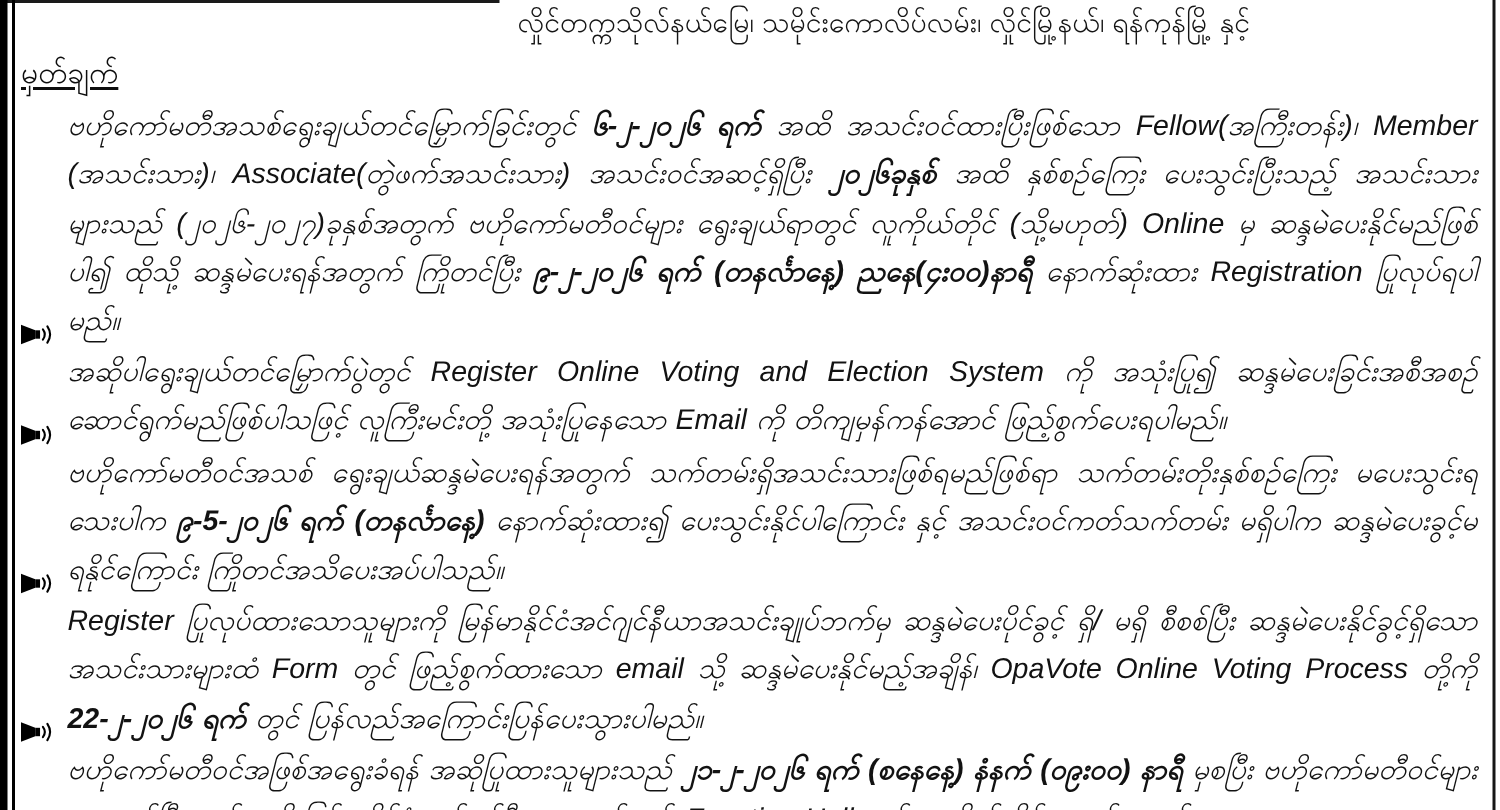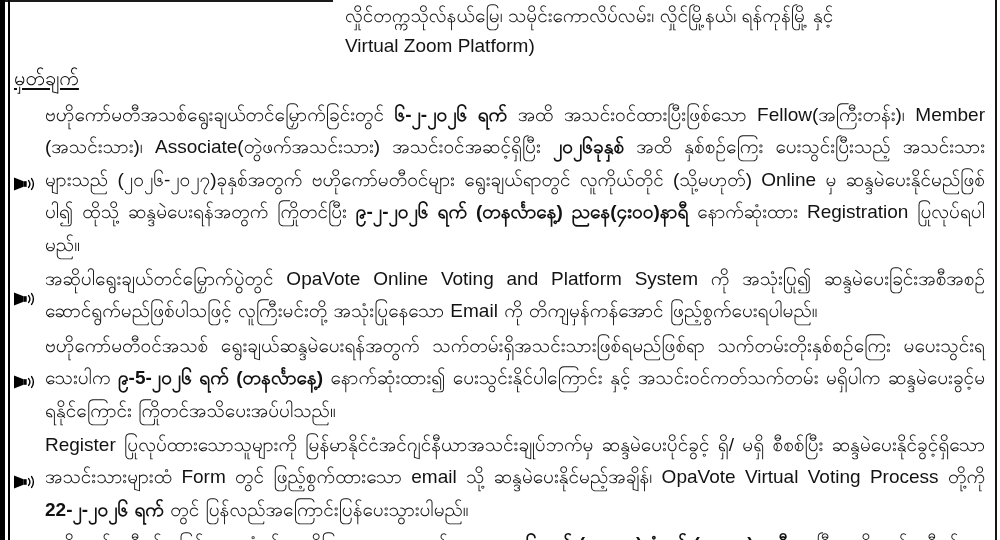--- a/index.html
+++ b/index.html
@@ -47,22 +47,23 @@
     margin: 4px 0 3px 0;
     font-size: 20px;
     font-weight: 400;
     text-decoration: underline;
     text-underline-offset: 3px;
     color: #0d0d0d;
   }
   .notes { margin-top: 1px; }
   .item {
     display: flex;
-    align-items: center;
+    align-items: flex-end;
     margin-bottom: 2px;
+    font-style: italic;
   }
   .bullet {
     flex: 0 0 31px;
     padding-top: 8px;
   }
   .bullet svg { display: block; }
   .txt {
     flex: 1 1 auto;
     text-align: justify;
     font-size: 19px;
@@ -77,21 +78,20 @@
 
 <div class="sheet">
   <div class="edge-top-partial"></div>
   <div class="edge-left-thick"></div>
   <div class="edge-left-thin"></div>
   <div class="edge-right-thin"></div>
 
   <div class="content">
     <div class="intro">
       <div>လှိုင်တက္ကသိုလ်နယ်မြေ၊ သမိုင်းကောလိပ်လမ်း၊ လှိုင်မြို့နယ်၊ ရန်ကုန်မြို့ နှင့်</div>
-      <div>Virtual Zoom Platform)</div>
     </div>
 
     <div>
       <span class="heading">မှတ်ချက်</span>
     </div>
 
     <div class="notes">
 
         <div class="item">
           <span class="bullet">
@@ -107,21 +107,21 @@
 
         <div class="item">
           <span class="bullet">
             <svg width="22" height="16" viewBox="0 0 22 16" aria-hidden="true">
               <polygon points="0,1.5 9.5,5.2 9.5,10.8 0,14.5" fill="#000"></polygon>
               <rect x="9.5" y="5.2" width="3.2" height="5.6" fill="#000"></rect>
               <path d="M14.6,4.6 Q17.2,8 14.6,11.4" stroke="#000" stroke-width="1.4" fill="none" stroke-linecap="round"></path>
               <path d="M17.6,2.6 Q21.2,8 17.6,13.4" stroke="#000" stroke-width="1.4" fill="none" stroke-linecap="round"></path>
             </svg>
           </span>
-          <div class="txt"><span>အဆိုပါရွေးချယ်တင်မြှောက်ပွဲတွင် OpaVote Online Voting and Platform System ကို အသုံးပြု၍ ဆန္ဒမဲပေးခြင်းအစီအစဉ် ဆောင်ရွက်မည်ဖြစ်ပါသဖြင့် လူကြီးမင်းတို့ အသုံးပြုနေသော Email ကို တိကျမှန်ကန်အောင် ဖြည့်စွက်ပေးရပါမည်။</span></div>
+          <div class="txt"><span>အဆိုပါရွေးချယ်တင်မြှောက်ပွဲတွင် Register Online Voting and Election System ကို အသုံးပြု၍ ဆန္ဒမဲပေးခြင်းအစီအစဉ် ဆောင်ရွက်မည်ဖြစ်ပါသဖြင့် လူကြီးမင်းတို့ အသုံးပြုနေသော Email ကို တိကျမှန်ကန်အောင် ဖြည့်စွက်ပေးရပါမည်။</span></div>
         </div>
 
         <div class="item">
           <span class="bullet">
             <svg width="22" height="16" viewBox="0 0 22 16" aria-hidden="true">
               <polygon points="0,1.5 9.5,5.2 9.5,10.8 0,14.5" fill="#000"></polygon>
               <rect x="9.5" y="5.2" width="3.2" height="5.6" fill="#000"></rect>
               <path d="M14.6,4.6 Q17.2,8 14.6,11.4" stroke="#000" stroke-width="1.4" fill="none" stroke-linecap="round"></path>
               <path d="M17.6,2.6 Q21.2,8 17.6,13.4" stroke="#000" stroke-width="1.4" fill="none" stroke-linecap="round"></path>
             </svg>
@@ -131,21 +131,21 @@
 
         <div class="item">
           <span class="bullet">
             <svg width="22" height="16" viewBox="0 0 22 16" aria-hidden="true">
               <polygon points="0,1.5 9.5,5.2 9.5,10.8 0,14.5" fill="#000"></polygon>
               <rect x="9.5" y="5.2" width="3.2" height="5.6" fill="#000"></rect>
               <path d="M14.6,4.6 Q17.2,8 14.6,11.4" stroke="#000" stroke-width="1.4" fill="none" stroke-linecap="round"></path>
               <path d="M17.6,2.6 Q21.2,8 17.6,13.4" stroke="#000" stroke-width="1.4" fill="none" stroke-linecap="round"></path>
             </svg>
           </span>
-          <div class="txt"><span>Register ပြုလုပ်ထားသောသူများကို မြန်မာနိုင်ငံအင်ဂျင်နီယာအသင်းချုပ်ဘက်မှ ဆန္ဒမဲပေးပိုင်ခွင့် ရှိ/ မရှိ စီစစ်ပြီး ဆန္ဒမဲပေးနိုင်ခွင့်ရှိသောအသင်းသားများထံ Form တွင် ဖြည့်စွက်ထားသော email သို့ ဆန္ဒမဲပေးနိုင်မည့်အချိန်၊ OpaVote Virtual Voting Process တို့ကို </span><span class="b">22-၂-၂၀၂၆ ရက်</span><span> တွင် ပြန်လည်အကြောင်းပြန်ပေးသွားပါမည်။</span></div>
+          <div class="txt"><span>Register ပြုလုပ်ထားသောသူများကို မြန်မာနိုင်ငံအင်ဂျင်နီယာအသင်းချုပ်ဘက်မှ ဆန္ဒမဲပေးပိုင်ခွင့် ရှိ/ မရှိ စီစစ်ပြီး ဆန္ဒမဲပေးနိုင်ခွင့်ရှိသောအသင်းသားများထံ Form တွင် ဖြည့်စွက်ထားသော email သို့ ဆန္ဒမဲပေးနိုင်မည့်အချိန်၊ OpaVote Online Voting Process တို့ကို </span><span class="b">22-၂-၂၀၂၆ ရက်</span><span> တွင် ပြန်လည်အကြောင်းပြန်ပေးသွားပါမည်။</span></div>
         </div>
 
         <div class="item">
           <span class="bullet">
             <svg width="22" height="16" viewBox="0 0 22 16" aria-hidden="true">
               <polygon points="0,1.5 9.5,5.2 9.5,10.8 0,14.5" fill="#000"></polygon>
               <rect x="9.5" y="5.2" width="3.2" height="5.6" fill="#000"></rect>
               <path d="M14.6,4.6 Q17.2,8 14.6,11.4" stroke="#000" stroke-width="1.4" fill="none" stroke-linecap="round"></path>
               <path d="M17.6,2.6 Q21.2,8 17.6,13.4" stroke="#000" stroke-width="1.4" fill="none" stroke-linecap="round"></path>
             </svg>

